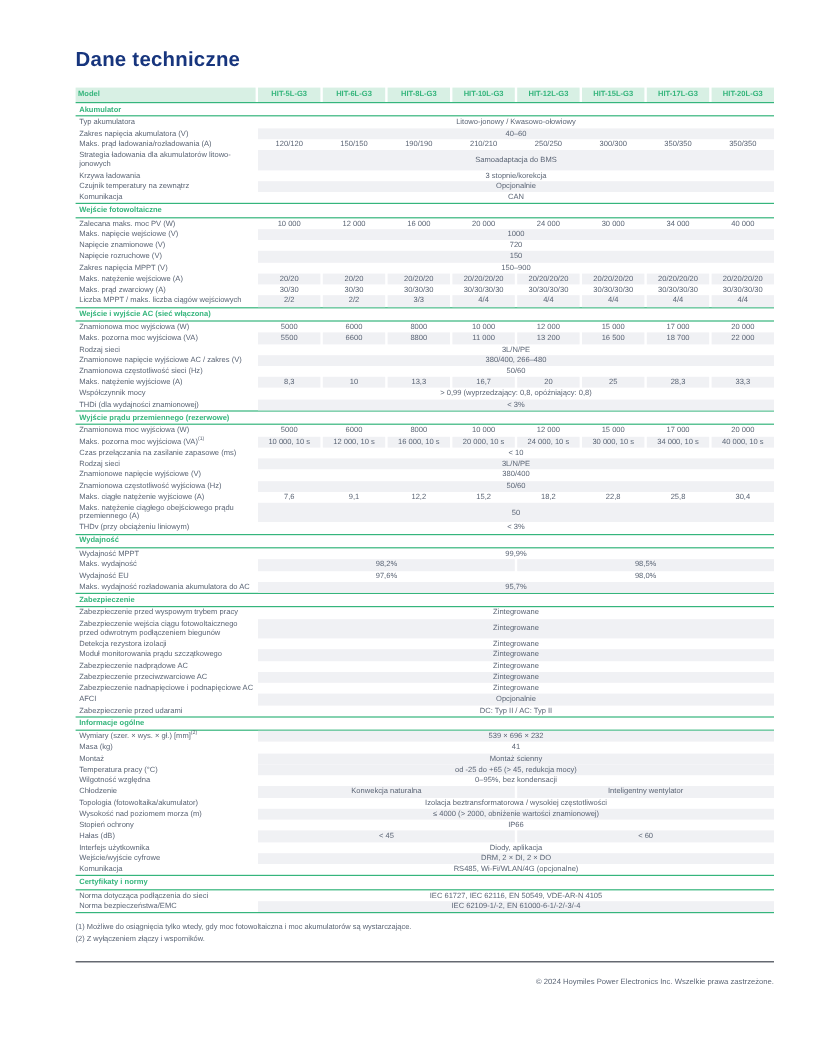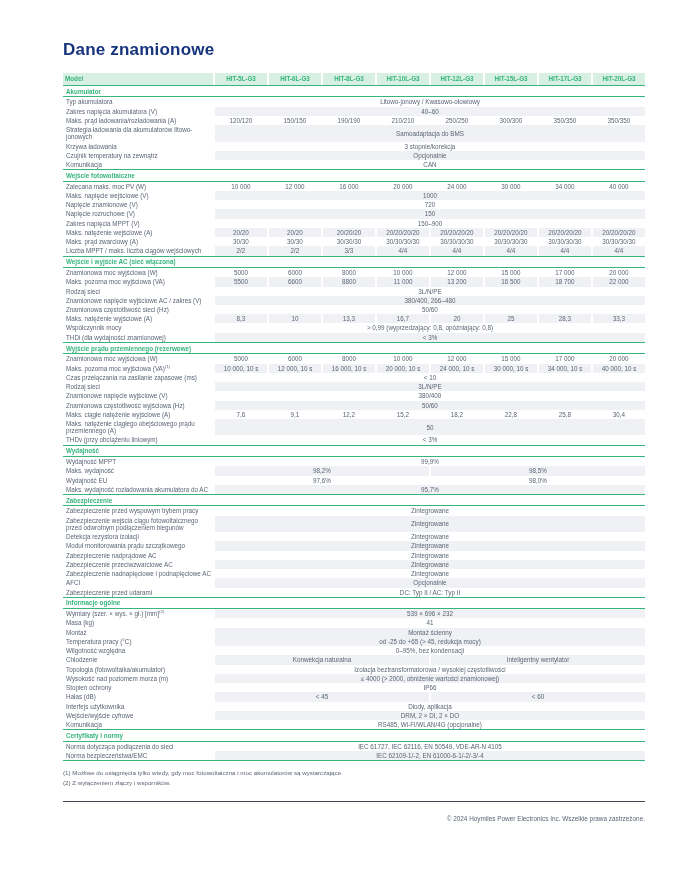--- a/index.html
+++ b/index.html
@@ -28,21 +28,21 @@
   sup{font-size:4.4px;line-height:0;}
   .footnotes{margin-top:7px;}
   .footnote{font-size:6.2px;line-height:1.55;color:var(--text);}
   .footer-rule{border:none;border-top:1px solid #40454f;margin:14px 0 0 0;}
   .copyright{margin-top:13px;font-size:6.4px;color:var(--text);text-align:right;}
 </style>
 </head>
 <body>
 
 <div class="page">
-  <h1 class="title">Dane znamionowe</h1>
+  <h1 class="title">Dane techniczne</h1>
   <div id="spec-table">
       <div class="row head-row">
         <div class="cell label">Model</div>
         <div class="cell val" style="grid-column: 2;">HIT-5L-G3</div>
         <div class="cell val" style="grid-column: 3;">HIT-6L-G3</div>
         <div class="cell val" style="grid-column: 4;">HIT-8L-G3</div>
         <div class="cell val" style="grid-column: 5;">HIT-10L-G3</div>
         <div class="cell val" style="grid-column: 6;">HIT-12L-G3</div>
         <div class="cell val" style="grid-column: 7;">HIT-15L-G3</div>
         <div class="cell val" style="grid-column: 8;">HIT-17L-G3</div>

